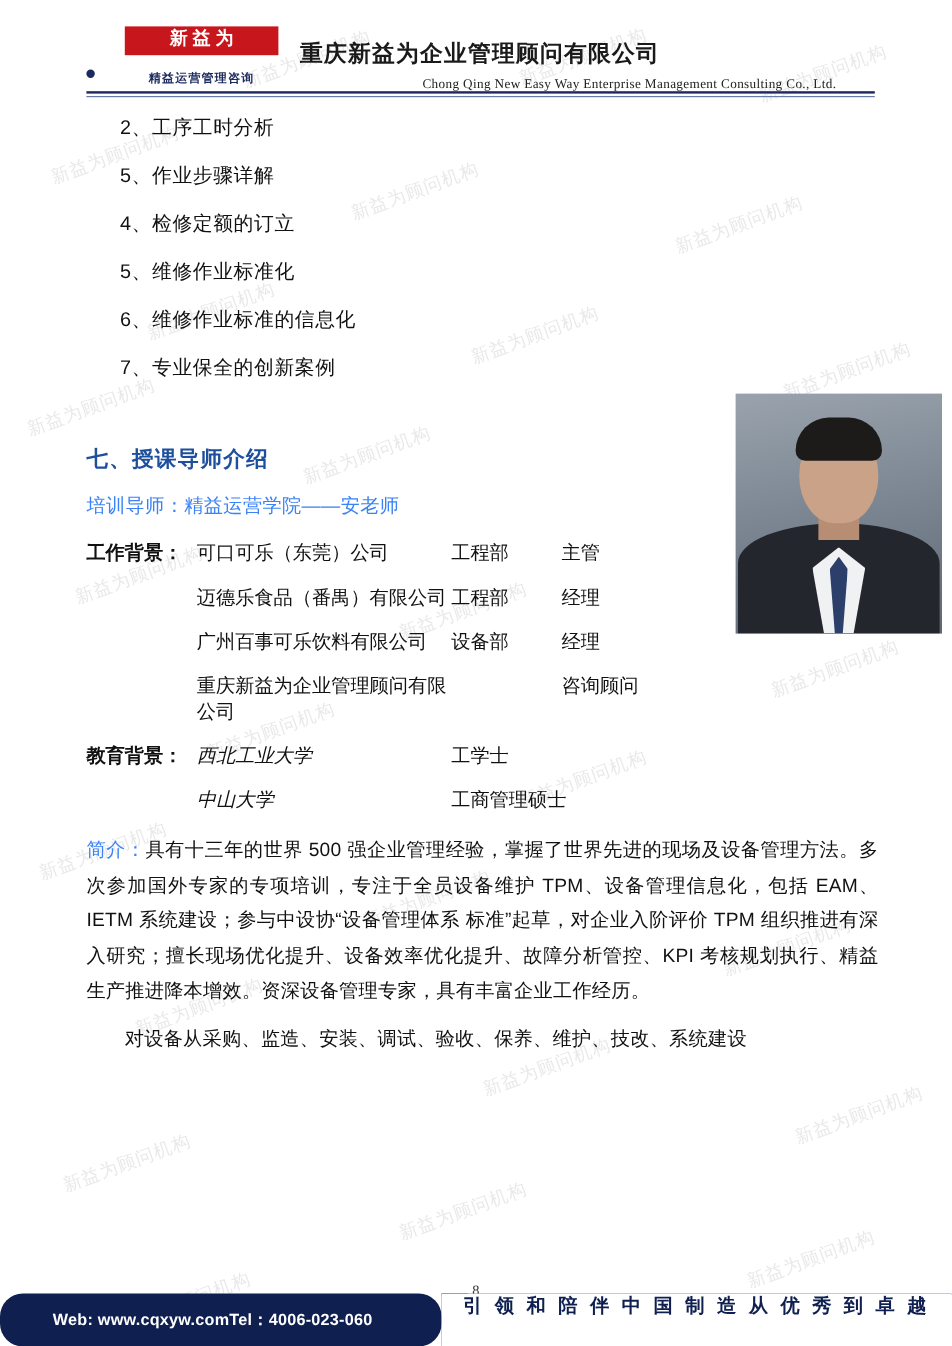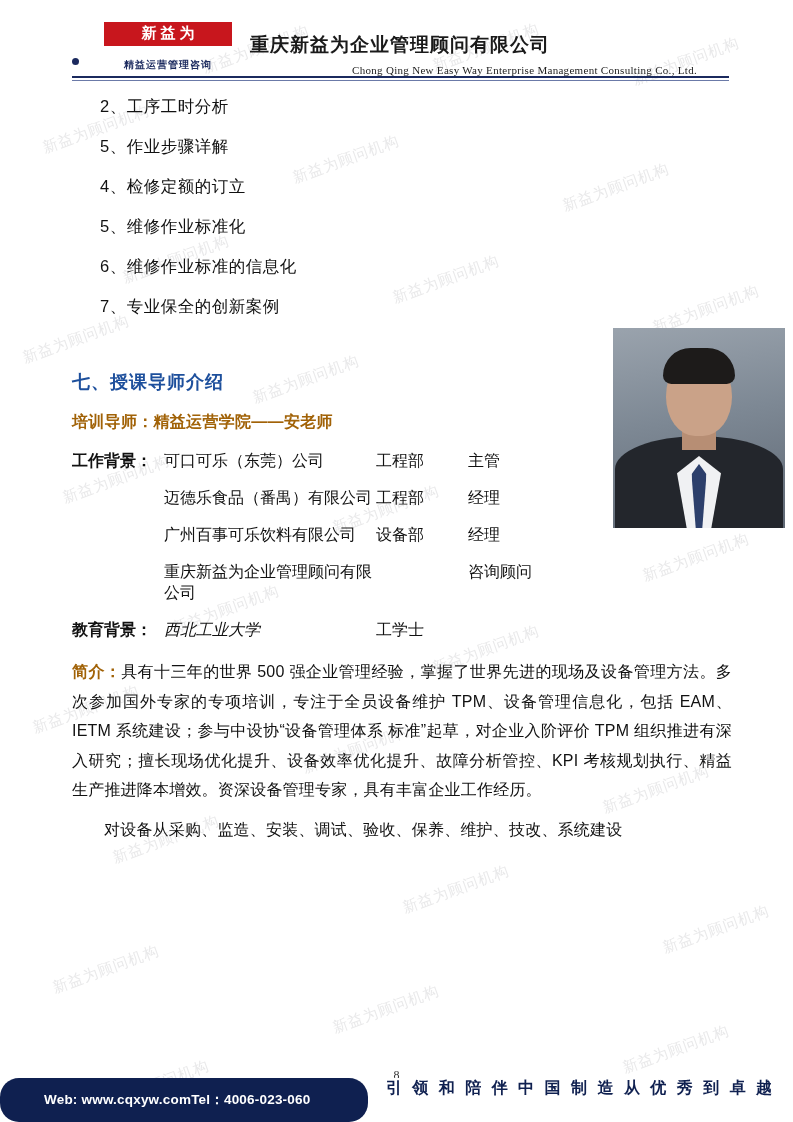--- a/index.html
+++ b/index.html
@@ -140,23 +140,23 @@
   .section-title {
     color: #1d4f9c;
     font-size: 18px;
     font-weight: bold;
     letter-spacing: 1px;
     margin-top: 52px;
     margin-bottom: 18px;
     font-family: "Liberation Sans", sans-serif;
   }
   .lbl {
-    font-weight: bold;
+    font-weight: normal;
     font-size: 16px;
-    color: #a16207;
+    color: #3b82f6;
     font-family: "Liberation Sans", sans-serif;
   }
   .row {
     margin-bottom: 16px;
     font-size: 16px;
     color: #111;
     font-family: "Liberation Sans", sans-serif;
     letter-spacing: 0.3px;
   }
   .teacher-line {
@@ -440,20 +440,25 @@
         <div class="bg-c3">咨询顾问</div>
       </div>
     </div>
 
     <div class="bg-table">
       <div class="bg-row">
         <div class="bg-label">教育背景：</div>
         <div class="edu-c1">西北工业大学</div>
         <div class="edu-c2">工学士</div>
       </div>
+      <div class="bg-row">
+        <div class="bg-label"></div>
+        <div class="edu-c1">中山大学</div>
+        <div class="edu-c2">工商管理硕士</div>
+      </div>
     </div>
 
     <div class="intro">
       <p><span class="lbl">简介：</span><span>具有十三年的世界 500 强企业管理经验，掌握了世界先进的现场及设备管理方法。多次参加国外专家的专项培训，专注于全员设备维护 TPM、设备管理信息化，包括 EAM、IETM 系统建设；参与中设协“设备管理体系 标准”起草，对企业入阶评价 TPM 组织推进有深入研究；擅长现场优化提升、设备效率优化提升、故障分析管控、KPI 考核规划执行、精益生产推进降本增效。资深设备管理专家，具有丰富企业工作经历。</span></p>
       <p class="indent">对设备从采购、监造、安装、调试、验收、保养、维护、技改、系统建设</p>
     </div>
 
   </div>
 
   <div class="page-number">8</div>

